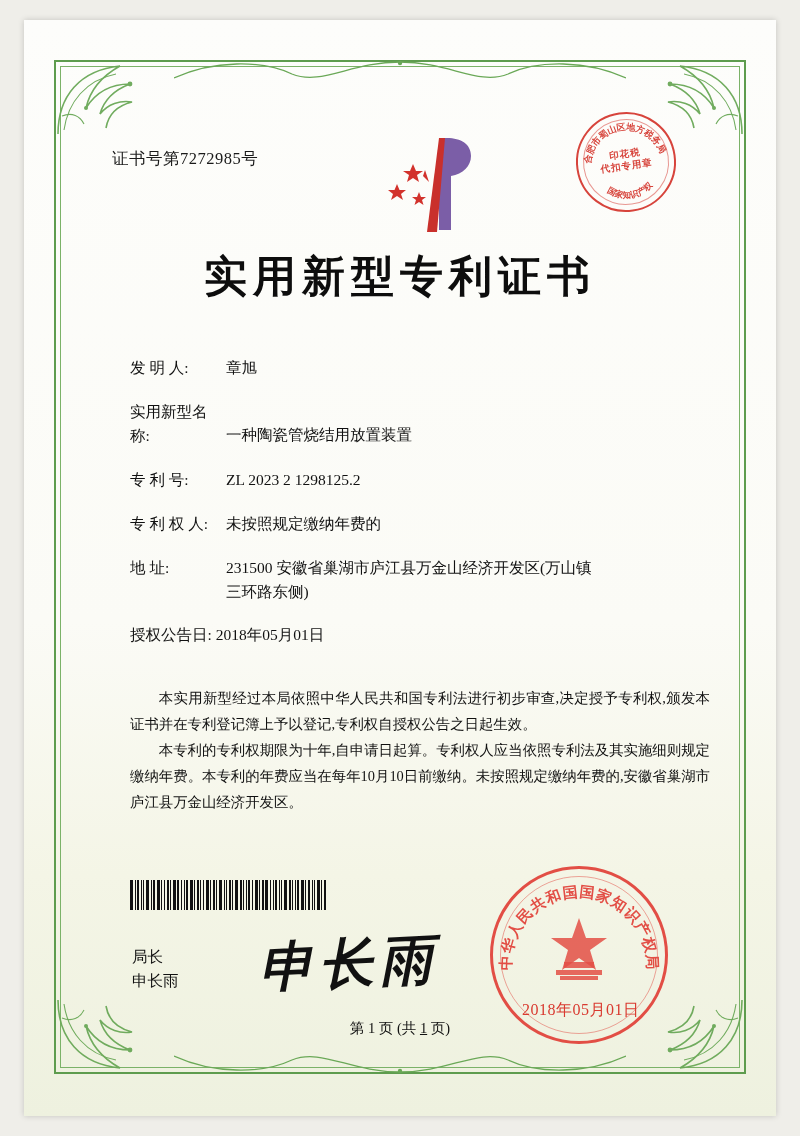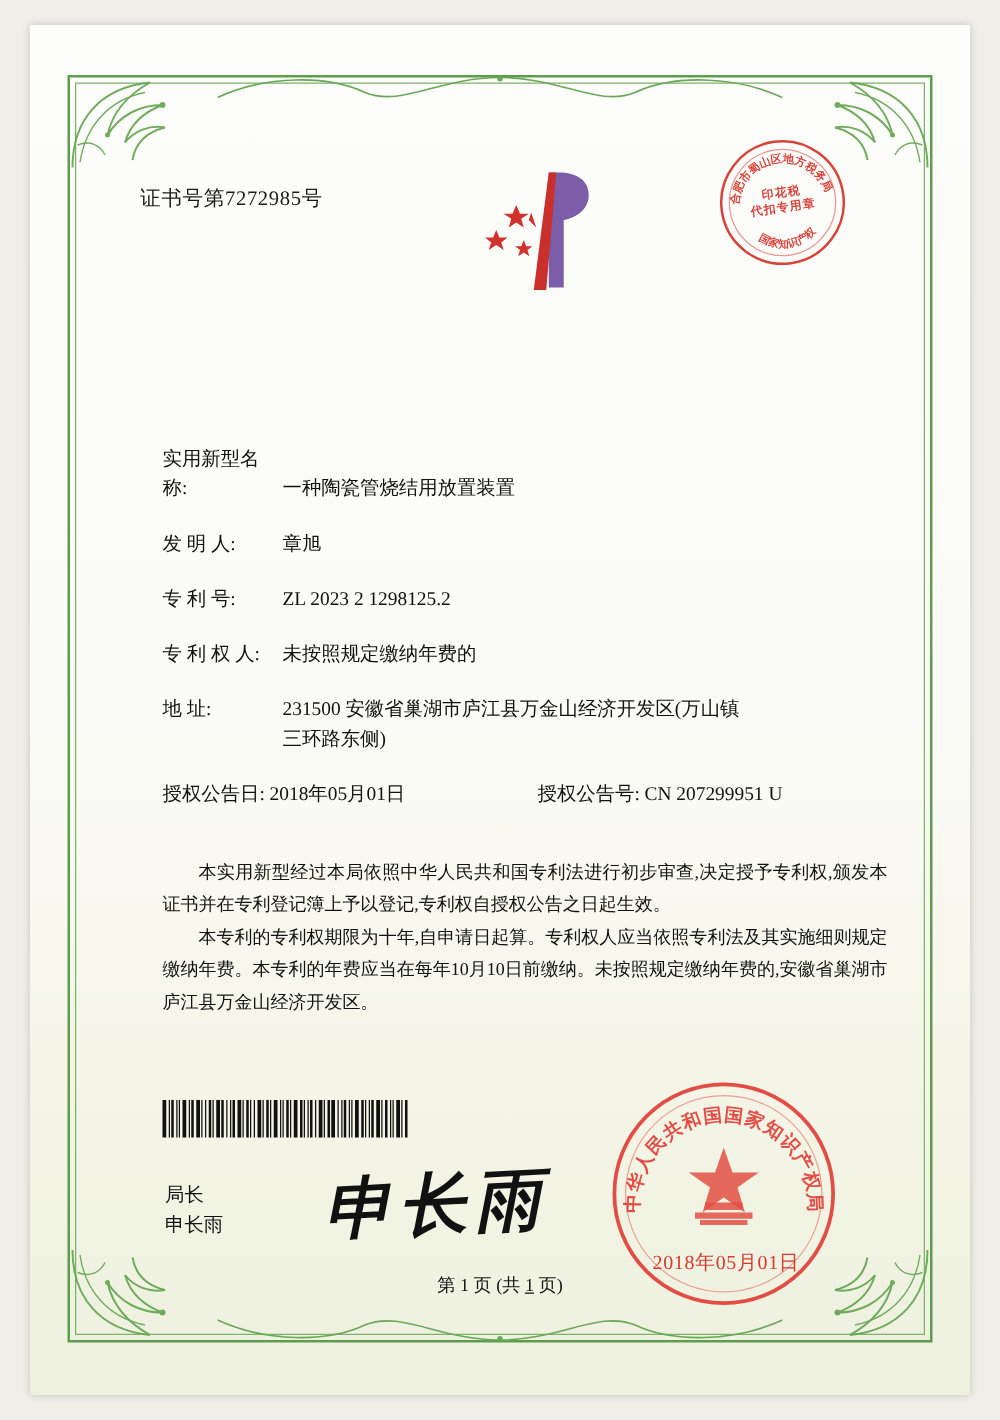--- a/index.html
+++ b/index.html
@@ -213,29 +213,30 @@
         </text>
         <text font-size="8.5" fill="#d4352c" font-family="Liberation Serif, serif" font-weight="bold">
           <textPath href="#arcBot" startOffset="50%" text-anchor="middle">国家知识产权</textPath>
         </text>
       </svg>
     </div>
     <div class="c1">印花税</div>
     <div class="c2">代扣专用章</div>
   </div>
 
+  <div class="title">实用新型专利证书</div>
 
   <div class="fields">
+
+    <div class="field">
+      <span class="label">发 明 人:</span><span class="val">章旭</span>
+    </div>
 
     <div class="field">
       <span class="label">实用新型名称:</span><span class="val">一种陶瓷管烧结用放置装置</span>
-    </div>
-
-    <div class="field">
-      <span class="label">发 明 人:</span><span class="val">章旭</span>
     </div>
 
     <div class="field">
       <span class="label">专 利 号:</span><span class="val">ZL 2023 2 1298125.2</span>
     </div>
 
 
     <div class="field">
       <span class="label">专 利 权 人:</span><span class="val">未按照规定缴纳年费的</span>
     </div>
@@ -245,24 +246,20 @@
       <span class="addr-val">
         <span>231500 安徽省巢湖市庐江县万金山经济开发区(万山镇</span><br>
         <span>三环路东侧)</span>
       </span>
     </div>
 
     <div class="pub-row">
       <div class="left">
         <span>授权公告日:</span>
         <span>2018年05月01日</span>
-      </div>
-      <div class="right">
-        <span>授权公告号:</span>
-        <span>CN 207299951 U</span>
       </div>
     </div>
   </div>
 
   <div class="body-text">
     <p>本实用新型经过本局依照中华人民共和国专利法进行初步审查,决定授予专利权,颁发本证书并在专利登记簿上予以登记,专利权自授权公告之日起生效。</p>
     <p>本专利的专利权期限为十年,自申请日起算。专利权人应当依照专利法及其实施细则规定缴纳年费。本专利的年费应当在每年10月10日前缴纳。未按照规定缴纳年费的,安徽省巢湖市庐江县万金山经济开发区。</p>
   </div>
 
   <div class="barcode" id="barcode"><i style="width:3px"></i><i style="width:1px"></i><i style="width:2px"></i><i style="width:1px"></i><i style="width:1px"></i><i style="width:3px"></i><i style="width:1px"></i><i style="width:2px"></i><i style="width:3px"></i><i style="width:1px"></i><i style="width:1px"></i><i style="width:2px"></i><i style="width:1px"></i><i style="width:3px"></i><i style="width:2px"></i><i style="width:1px"></i><i style="width:1px"></i><i style="width:2px"></i><i style="width:3px"></i><i style="width:1px"></i><i style="width:2px"></i><i style="width:1px"></i><i style="width:1px"></i><i style="width:3px"></i><i style="width:1px"></i><i style="width:2px"></i><i style="width:1px"></i><i style="width:3px"></i><i style="width:1px"></i><i style="width:1px"></i><i style="width:2px"></i><i style="width:1px"></i><i style="width:3px"></i><i style="width:2px"></i><i style="width:1px"></i><i style="width:1px"></i><i style="width:2px"></i><i style="width:1px"></i><i style="width:3px"></i><i style="width:1px"></i><i style="width:2px"></i><i style="width:3px"></i><i style="width:1px"></i><i style="width:1px"></i><i style="width:2px"></i><i style="width:1px"></i><i style="width:1px"></i><i style="width:3px"></i><i style="width:2px"></i><i style="width:1px"></i><i style="width:1px"></i><i style="width:2px"></i><i style="width:3px"></i><i style="width:1px"></i><i style="width:2px"></i><i style="width:1px"></i><i style="width:1px"></i><i style="width:3px"></i><i style="width:1px"></i><i style="width:2px"></i></div>

